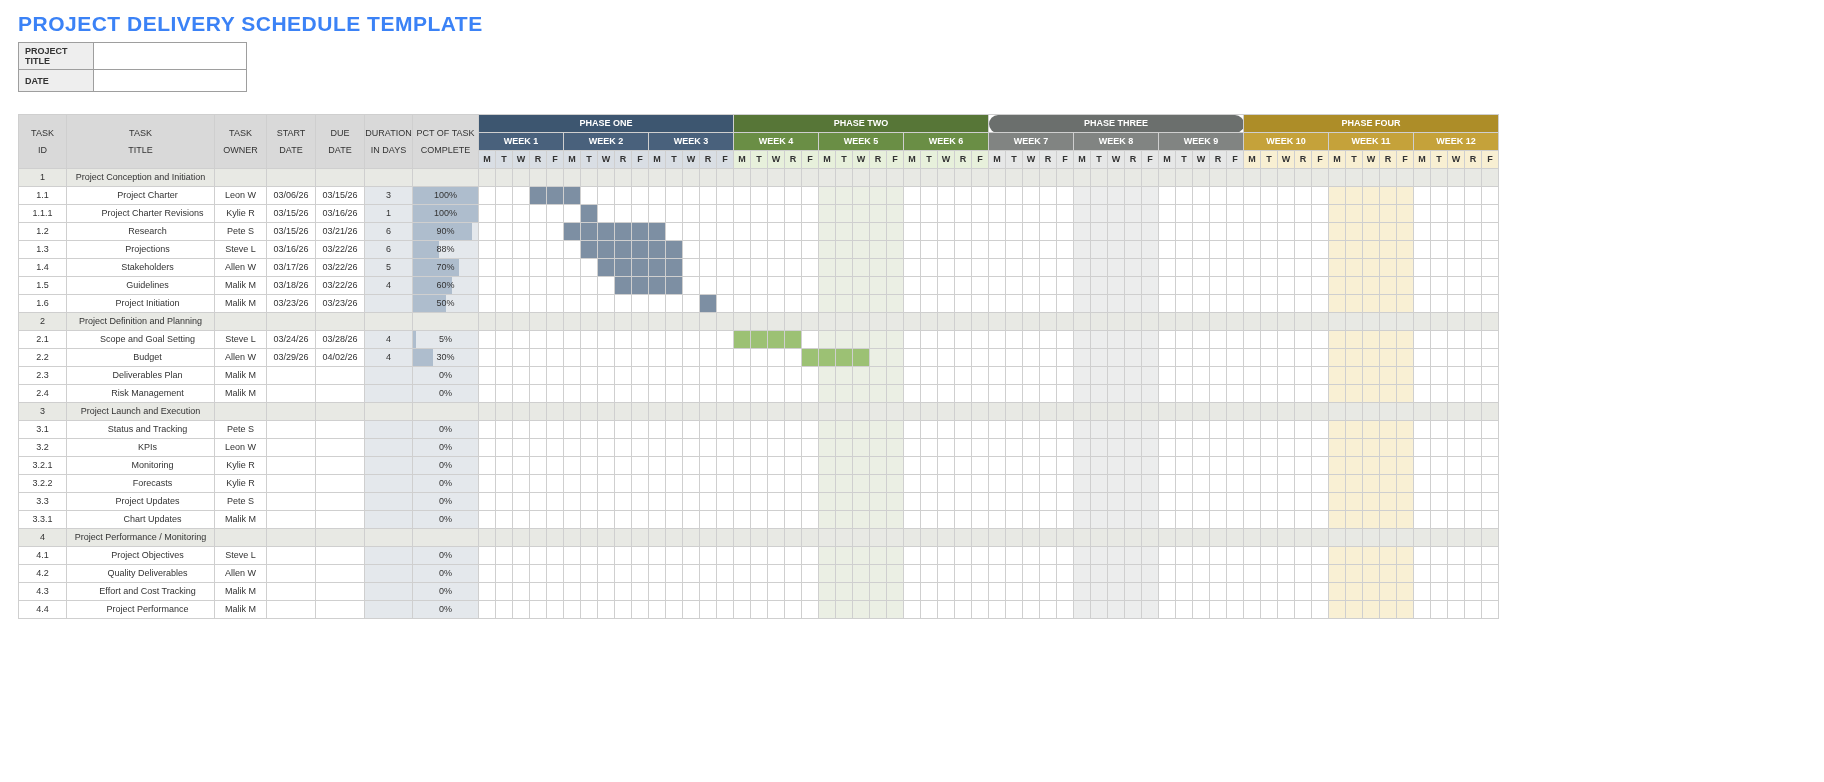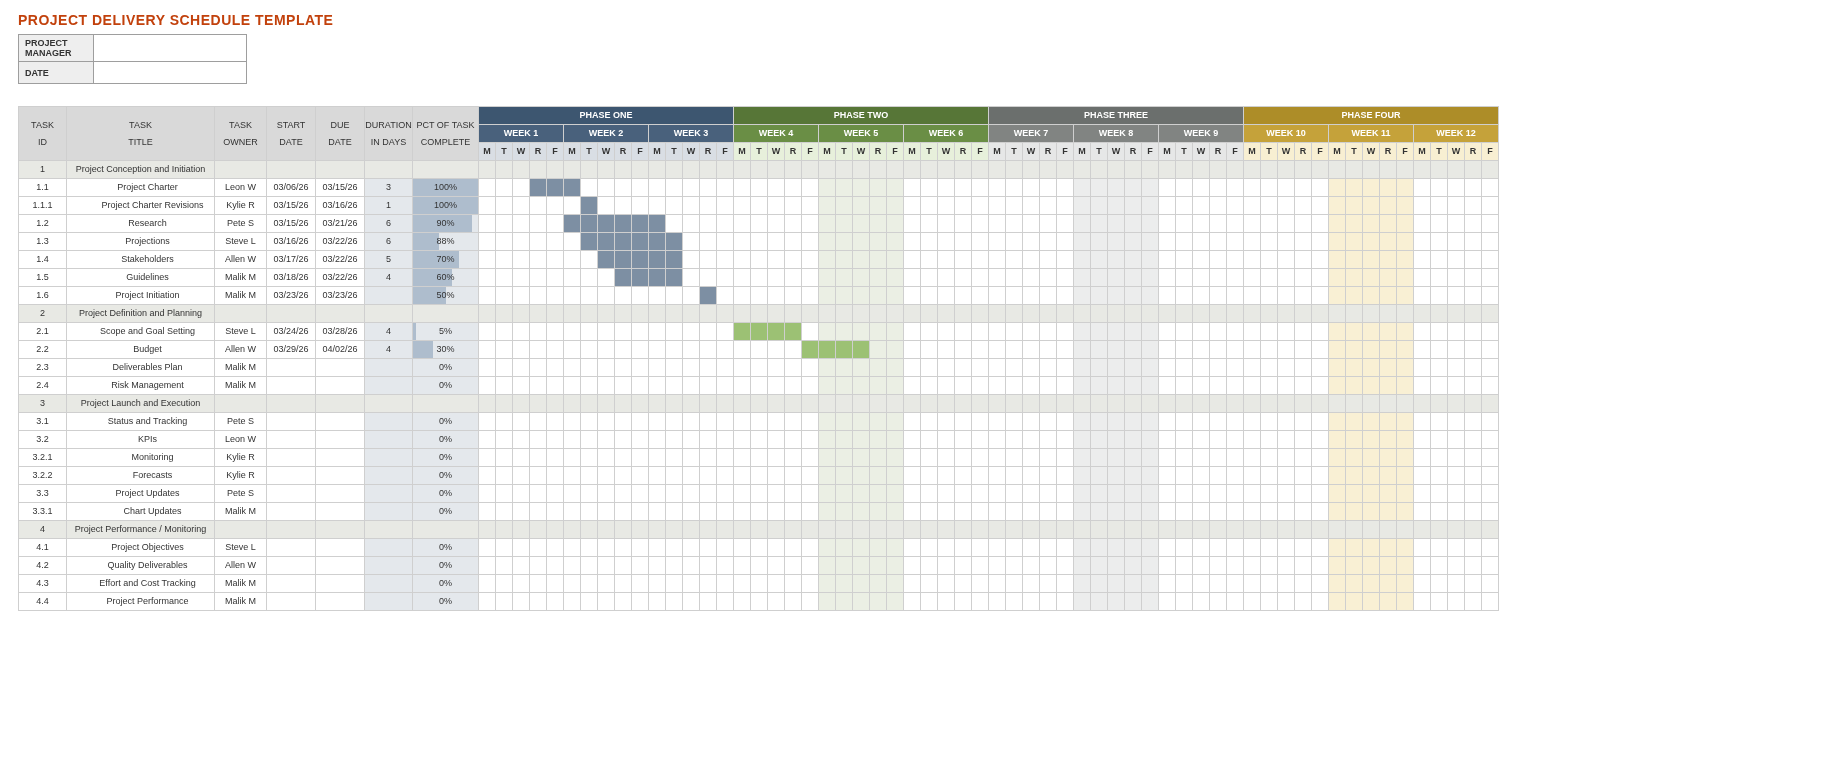--- a/index.html
+++ b/index.html
@@ -22,22 +22,22 @@
     --pct-fill: #aebdcd;
     --stripe-even: #fdfdfc;
     --stripe-odd: #f5f5f3;
   }
   body {
     margin: 0; padding: 12px 18px 40px 18px;
     font-family: "Segoe UI", Arial, sans-serif;
     font-size: 10px; color: #333; background:#fff;
   }
   h1 {
-    margin:0 0 6px 0; font-size: 14px; font-weight:700;
-    letter-spacing:.5px; color:#c2410c;
+    margin:0 0 6px 0; font-size: 21px; font-weight:700;
+    letter-spacing:.5px; color:#3b82f6;
   }
   
   .meta {
     border-collapse: collapse; margin-bottom: 22px;
   }
   .meta td {
     border:1px solid #9e9e9e; font-size:9px; padding:3px 6px;
   }
   .meta .lbl {
     background:#eeeeee; font-weight:700; width:62px;
@@ -58,21 +58,21 @@
   col.day   { width:17px; }
   th.task-hdr {
     background:var(--hdr-grey); font-size:9px; font-weight:400; text-align:left;
     padding:2px 6px; line-height:11px; height:30px; vertical-align:middle;
   }
   th.phase { color:#fff; font-weight:700; font-size:9.5px; height:14px; }
   th.week  { color:#fff; font-weight:700; font-size:9px;   height:14px; }
   th.day   { font-weight:700; font-size:8.5px; height:14px; }
   .p1 { background:var(--phase1); } .w1 { background:var(--phase1-week); } .d1 { background:#d9dee4; }
   .p2 { background:var(--phase2); } .w2 { background:var(--phase2-week); } .d2 { background:#e7f0db; }
-  .p3 { background:var(--phase3); } .w3 { background:var(--phase3-week); } .d3 { background:#e6e7e7; }
+  .p3 { background:var(--phase3);border-radius:9px; } .w3 { background:var(--phase3-week); } .d3 { background:#e6e7e7; }
   .p4 { background:var(--phase4); } .w4 { background:var(--phase4-week); } .d4 { background:#f8efd2; }
   td.cell-id    { text-align:left; padding-left:6px; }
   td.cell-title { text-align:left; padding-left:6px; white-space:nowrap; }
   td.cell-owner { text-align:left; padding-left:5px; }
   td.cell-date  { }
   td.cell-dur   { background:var(--pct-col); }
   td.cell-pct   { background:var(--pct-col); position:relative; font-weight:400; }
   td.cell-pct .fill {
     position:absolute; left:0; top:0; bottom:0; background:var(--pct-fill);
   }
@@ -90,22 +90,22 @@
   .indent1 { padding-left:14px!important; }
   .indent2 { padding-left:24px!important; }
 </style>
 </head>
 <body>
 
 <h1>PROJECT DELIVERY SCHEDULE TEMPLATE</h1>
 
 <table class="meta">
   <tbody>
-  <tr>
-        <td class="lbl">PROJECT MANAGER</td>
+      <tr>
+        <td class="lbl">PROJECT TITLE</td>
       <td class="val"></td>
       </tr>
   <tr>
         <td class="lbl">DATE</td>
       <td class="val"></td>
       </tr>
 </tbody>
   </table>
 
 <table class="main" id="main-table">

